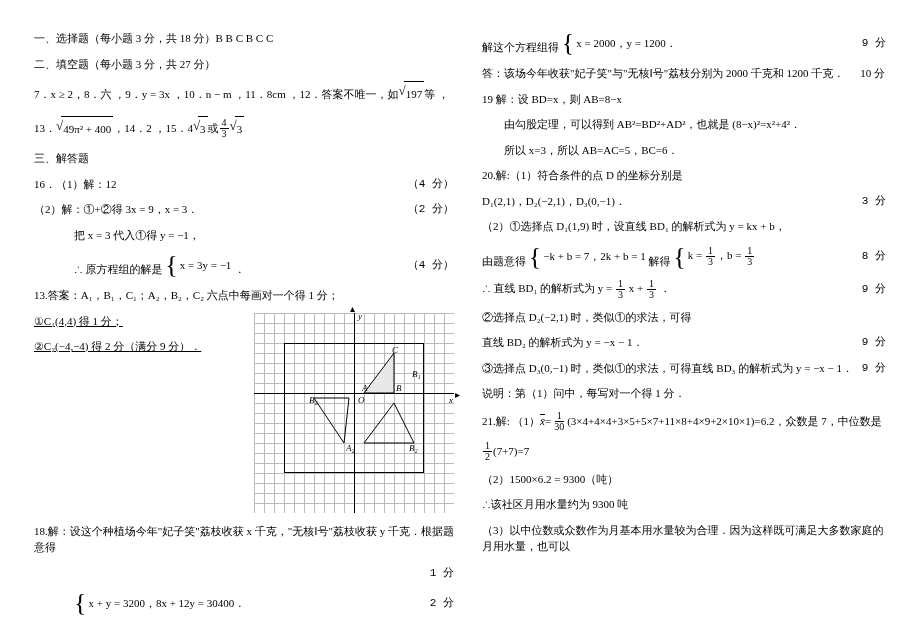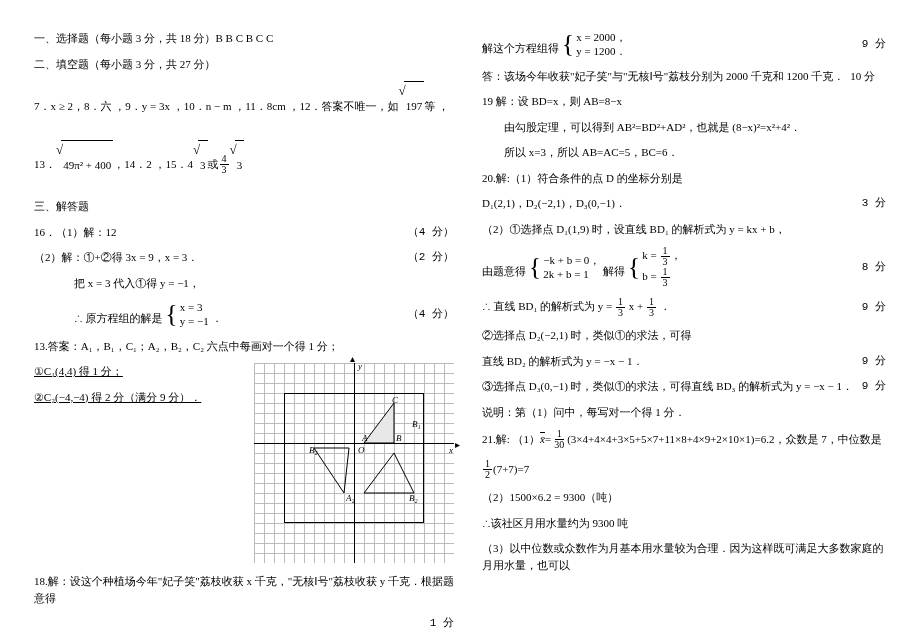--- a/index.html
+++ b/index.html
@@ -15,27 +15,27 @@
   }
   .col { flex: 1; padding: 0 14px; }
   .col-left { border-right: none; }
   .line { margin-bottom: 9px; line-height: 1.5; display: flex; align-items: center; flex-wrap: wrap; }
   .line.score { justify-content: space-between; }
   .indent { padding-left: 22px; }
   .indent2 { padding-left: 40px; }
   .score-tag { margin-left: auto; font-family: Liberation Mono, monospace; }
   .sqrt { display: inline-flex; align-items: flex-start; }
   .sqrt::before { content: "√"; font-size: 13px; margin-right: -2px; }
-  .sqrt > span { border-top: 1px solid #000; padding: 16px 2px; }
+  .sqrt > span { border-top: 1px solid #000; padding: 4px 2px; }
   .frac { display: inline-flex; flex-direction: column; align-items: center; vertical-align: middle; line-height: 1; font-size: 10px; margin: 0 1px; }
   .frac .num { border-bottom: 1px solid #000; padding: 0 2px; }
   .frac .den { padding: 0 2px; }
   .brace-system { display: inline-flex; align-items: center; }
   .brace-system::before { content: "{"; font-size: 26px; line-height: 1; margin-right: 2px; font-family: serif; }
-  .brace-system .rows { display: flex; flex-direction: column; font-size: 11px; line-height: 1.3; }
+  .brace-system .rows { display: flex; flex-direction: row; font-size: 11px; line-height: 1.3; }
   .overline { text-decoration: overline; }
   
   
   .graph-wrap { display: flex; }
   .graph-left { flex: 0 0 200px; text-decoration: underline; }
   .graph {
     position: relative;
     width: 200px;
     height: 200px;
     margin-left: 20px;
@@ -174,40 +174,40 @@
           <span>x = 2000，</span>
           <span>y = 1200．</span>
         </span>
       </span>
     </span>
     <span class="score-tag">9 分</span>
   </div>
 
   <div class="line">
     <span>答：该场今年收获"妃子笑"与"无核Ⅰ号"荔枝分别为 2000 千克和 1200 千克．</span>
-    <span style="margin-left:6px;text-align:center;">10 分</span>
+    <span style="margin-left:16px;text-align:center;">10 分</span>
   </div>
 
   <div class="line">19 解：设 BD=x，则 AB=8−x</div>
   <div class="line indent">由勾股定理，可以得到 AB²=BD²+AD²，也就是 (8−x)²=x²+4²．</div>
   <div class="line indent">所以 x=3，所以 AB=AC=5，BC=6．</div>
 
   <div class="line">20.解:（1）符合条件的点 D 的坐标分别是</div>
   <div class="line score">
     <span>D₁(2,1)，D₂(−2,1)，D₃(0,−1)．</span>
     <span class="score-tag">3 分</span>
   </div>
   <div class="line">（2）①选择点 D₁(1,9) 时，设直线 BD₁ 的解析式为 y = kx + b，</div>
 
   <div class="line score">
     <span>
       <span>由题意得  </span>
       <span class="brace-system">
         <span class="rows">
-          <span>−k + b = 0，</span>
+          <span>−k + b = 7，</span>
           <span>2k + b = 1</span>
         </span>
       </span>
       <span>   解得  </span>
       <span class="brace-system">
         <span class="rows">
           <span>
             <span>k = </span>
             <span class="frac">
               <span class="num">1</span>

